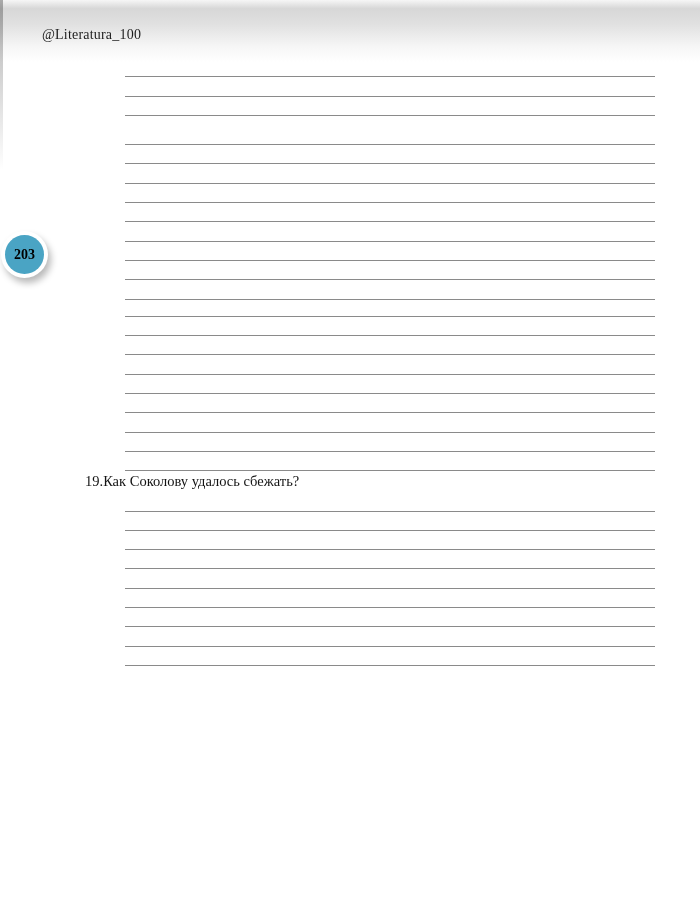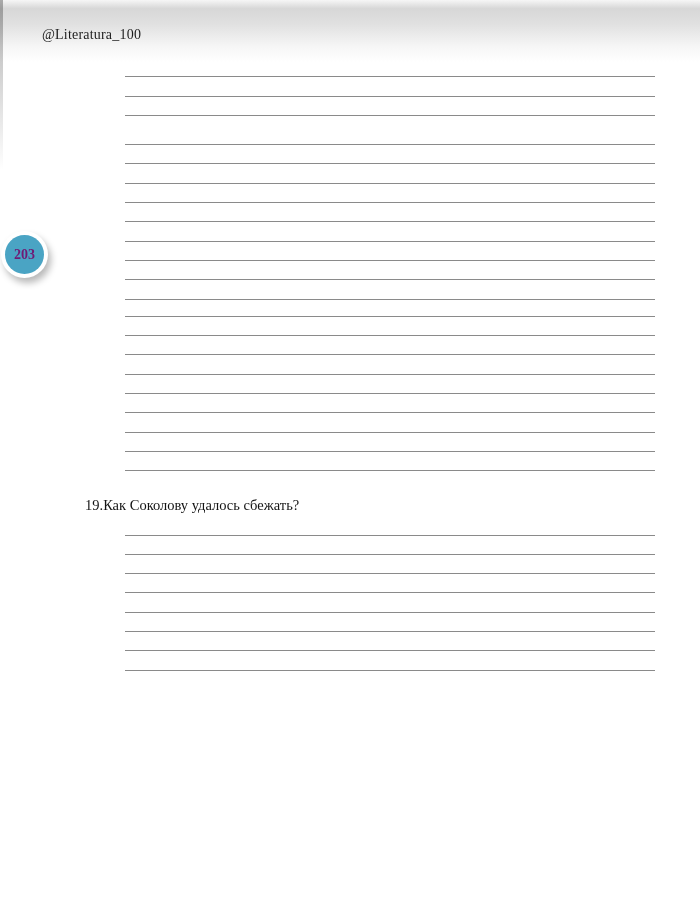--- a/index.html
+++ b/index.html
@@ -56,21 +56,21 @@
   .badge-inner {
     width: 39px;
     height: 39px;
     border-radius: 50%;
     background: var(--badge-color, #4aa4c4);
     display: flex;
     align-items: center;
     justify-content: center;
   }
   .badge-inner span {
-    color: #701a75;
+    color: #000000;
     font-weight: bold;
     font-size: 14px;
   }
   
   .content {
     position: absolute;
     top: 58px;
     left: 0;
     right: 0;
   }
@@ -94,21 +94,21 @@
     margin-left: 125px;
     width: 530px;
     border-bottom: 1.5px solid var(--rule-color, #8a8a8a);
     box-sizing: border-box;
   }
   
   .section-0 { margin-top: 0; }
   .section-1 { margin-top: 10px; }
   .section-2 { margin-top: 8px; }
   .section-2 .lines { margin-top: -10px; }
-  .section-3 { margin-top: 24px; }
+  .section-3 { margin-top: 0; }
   .section-4 { margin-top: 12px; }
 </style>
 </head>
 <body>
 
 <div id="page">
   <div class="top-band"></div>
   <div class="left-edge"></div>
 
   <div class="watermark">@Literatura_100</div>

